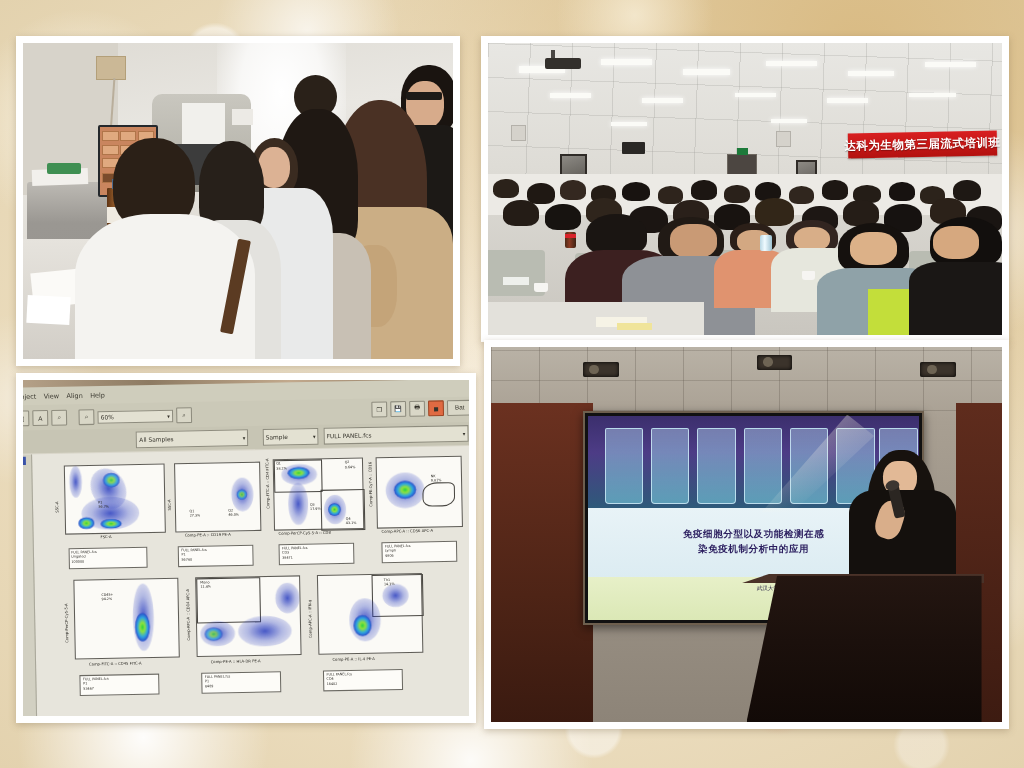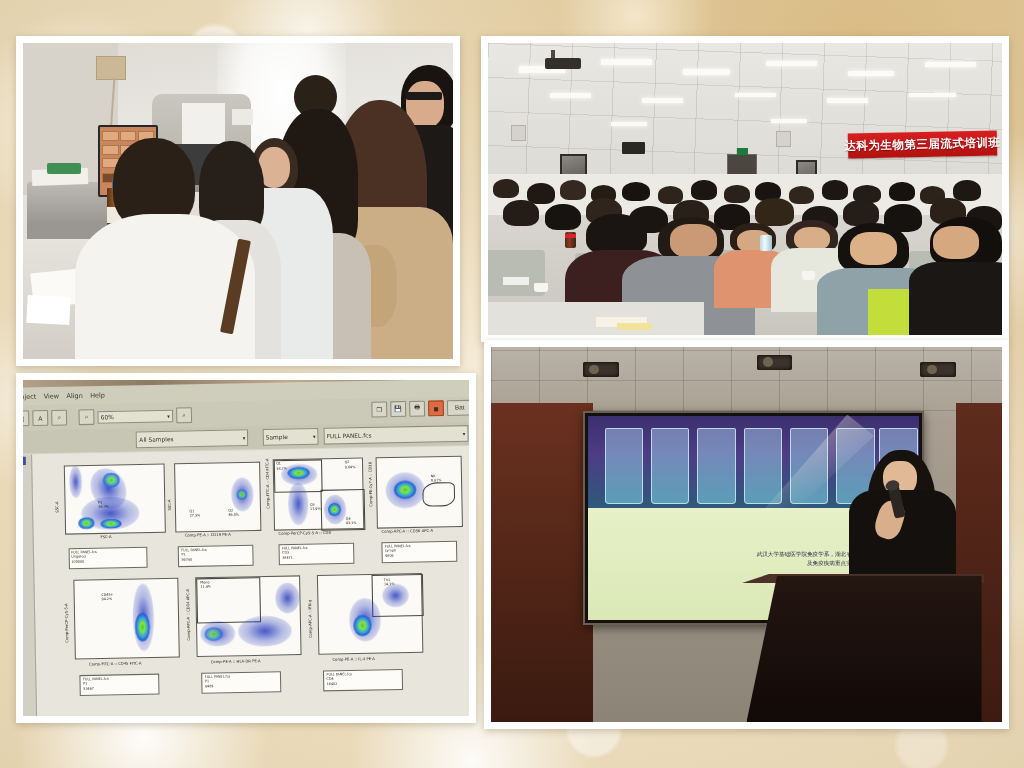--- a/index.html
+++ b/index.html
@@ -618,20 +618,24 @@
       <div class="slide">
         <div class="slide-img">
           <div class="tube" style="left:5%"></div>
           <div class="tube" style="left:19%"></div>
           <div class="tube" style="left:33%"></div>
           <div class="tube" style="left:47%"></div>
           <div class="tube" style="left:61%"></div>
           <div class="tube" style="left:75%"></div>
           <div class="tube" style="left:88%"></div>
         </div>
+        <div class="slide-title">
+          <span>免疫细胞分型以及功能检测在感</span>
+          <span>染免疫机制分析中的应用</span>
+        </div>
         <div class="slide-sub">
           <span>武汉大学基础医学院免疫学系，湖北省过敏</span>
           <span>及免疫疾病重点实验室</span>
           <span>潘 勤</span>
         </div>
       </div>
     </div>
     <div class="sp-light"></div>
 
     <div class="sp-hair"></div>

